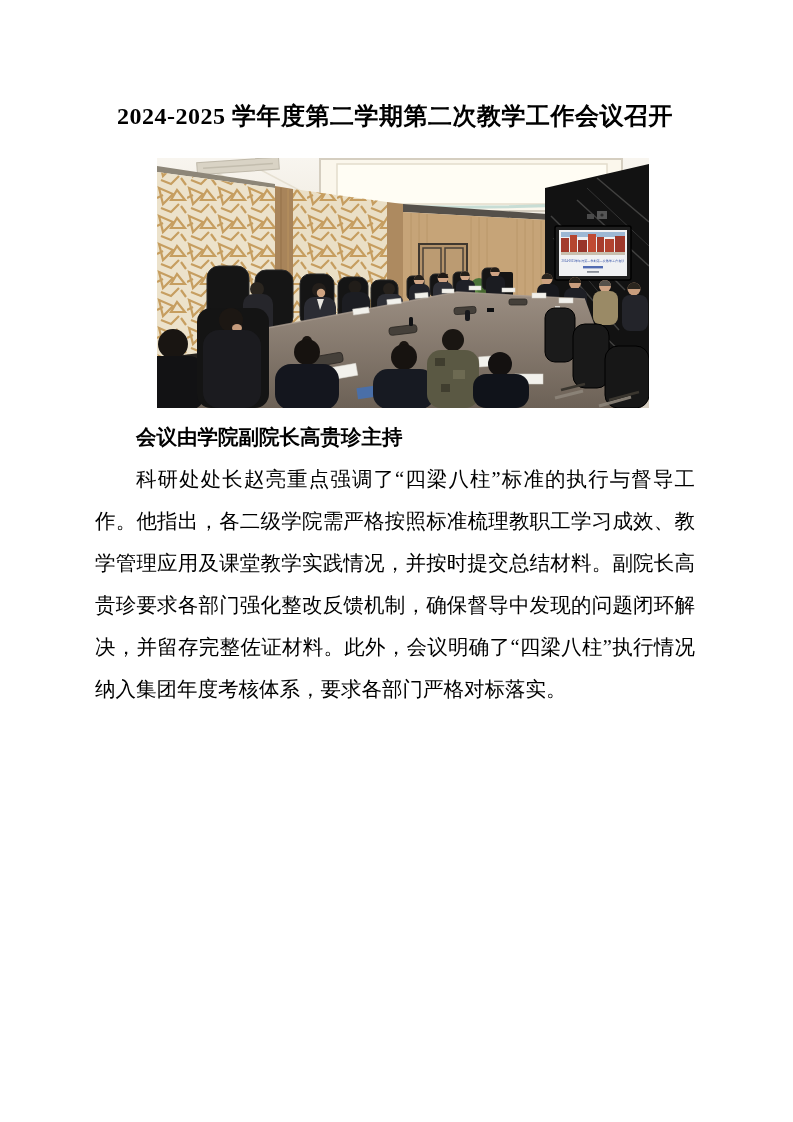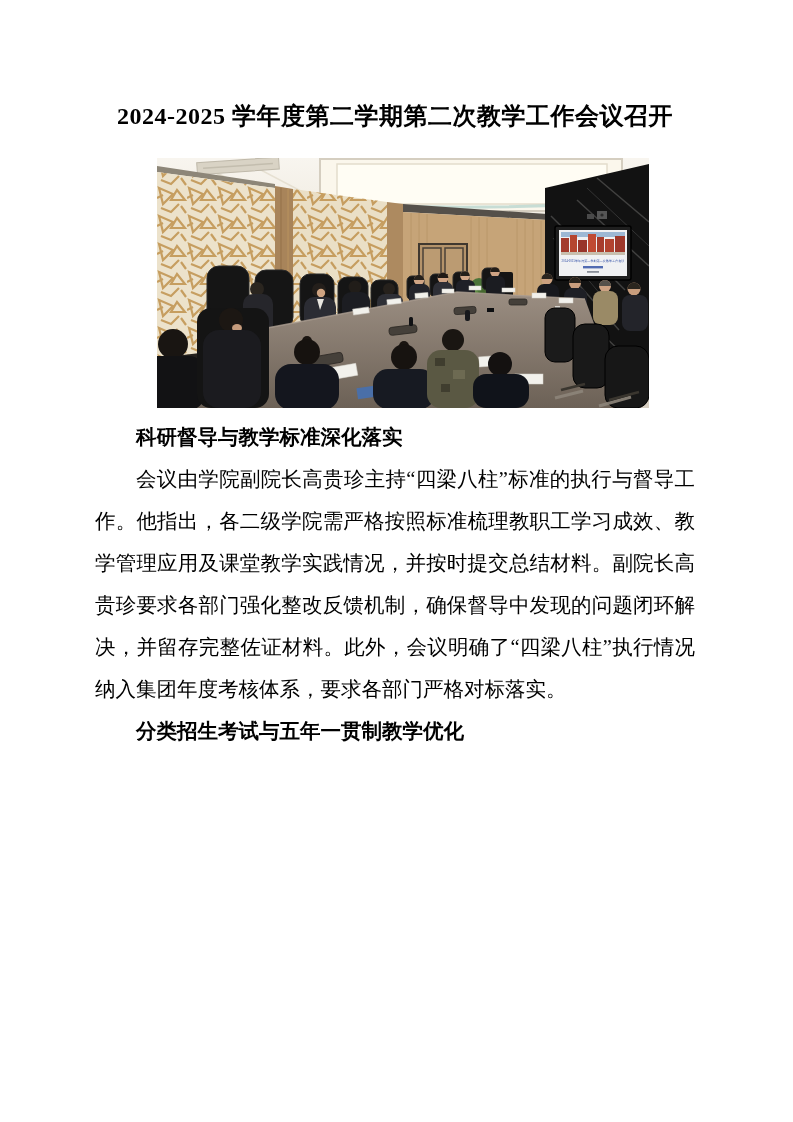--- a/index.html
+++ b/index.html
@@ -325,19 +325,18 @@
           <path d="M442 248 l32 -9"></path>
         </g>
         <g stroke="#3a362f" stroke-width="2.5">
           <path d="M404 232 l24 -6"></path>
           <path d="M452 242 l30 -8"></path>
         </g>
       </g>
     </svg>
   </div>
 
-  <h2 class="doc-heading">科研督导与教学标准深化落实</h2>
-
-  <p class="doc-para">会议由学院副院长高贵珍主持“四梁八柱”标准的执行与督导工作。他指出，各二级学院需严格按照标准梳理教职工学习成效、教学管理应用及课堂教学实践情况，并按时提交总结材料。副院长高贵珍要求各部门强化整改反馈机制，确保督导中发现的问题闭环解决，并留存完整佐证材料。此外，会议明确了“四梁八柱”执行情况纳入集团年度考核体系，要求各部门严格对标落实。</p>
-
-  <h2 class="doc-heading second">分类招生考试与五年一贯制教学优化</h2>
+  <h2 class="doc-heading">会议由学院副院长高贵珍主持</h2>
+
+  <p class="doc-para">科研处处长赵亮重点强调了“四梁八柱”标准的执行与督导工作。他指出，各二级学院需严格按照标准梳理教职工学习成效、教学管理应用及课堂教学实践情况，并按时提交总结材料。副院长高贵珍要求各部门强化整改反馈机制，确保督导中发现的问题闭环解决，并留存完整佐证材料。此外，会议明确了“四梁八柱”执行情况纳入集团年度考核体系，要求各部门严格对标落实。</p>
+
 
 </div>
 
 </body></html>

